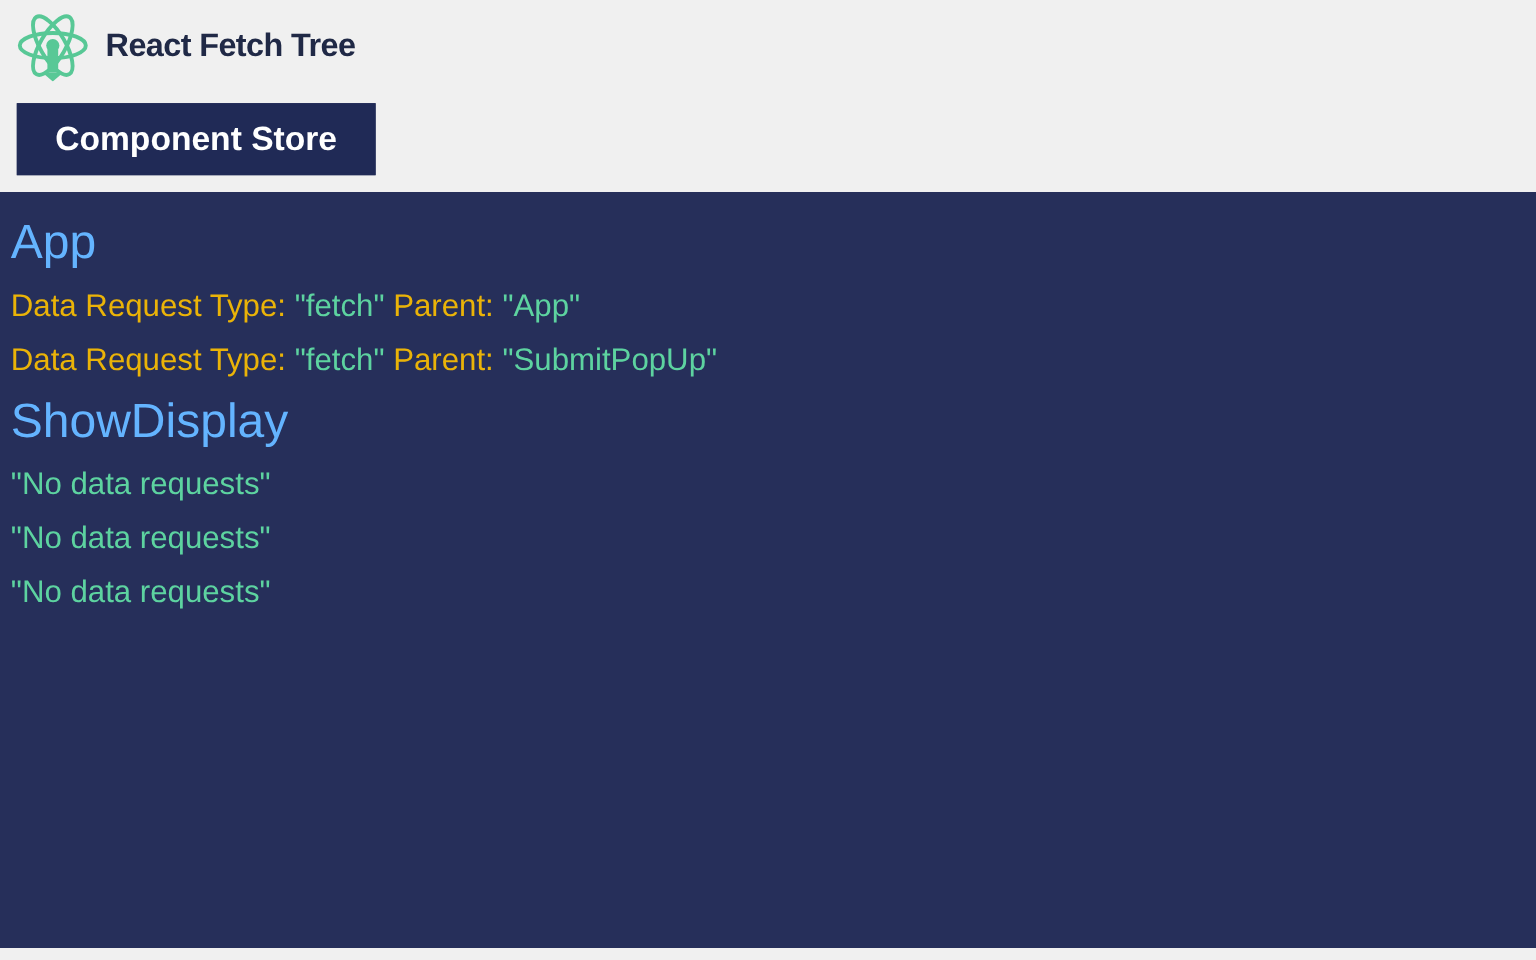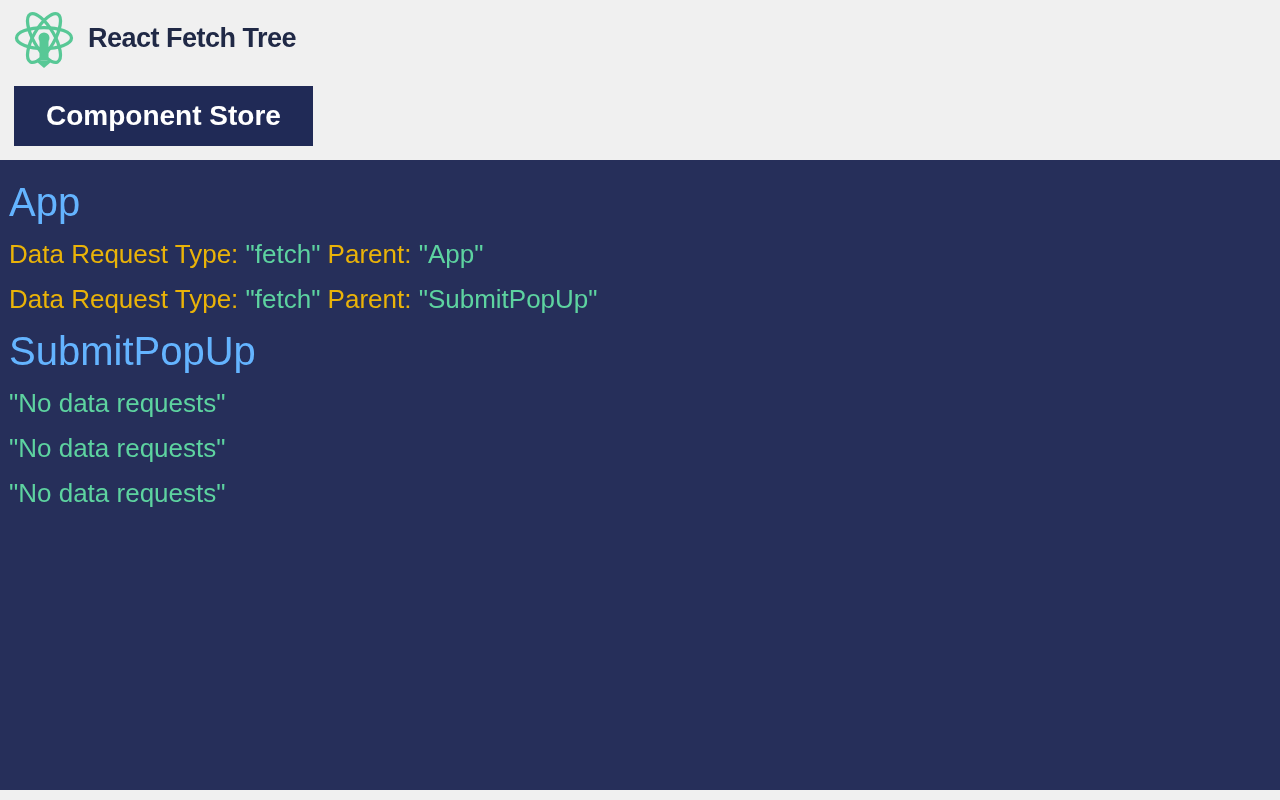--- a/index.html
+++ b/index.html
@@ -97,21 +97,21 @@
 
 <div class="content" id="content-area">
     <div class="comp-block">
       <div class="comp-name">App</div>
       <div class="meta-line"><span class="meta-label">Data Request Type: </span><span class="meta-value">"fetch"</span><span class="meta-label"> Parent: </span><span class="meta-value">"App"</span></div>
     </div>
     <div class="comp-block">
       <div class="meta-line"><span class="meta-label">Data Request Type: </span><span class="meta-value">"fetch"</span><span class="meta-label"> Parent: </span><span class="meta-value">"SubmitPopUp"</span></div>
     </div>
     <div class="comp-block">
-      <div class="comp-name">SubmitPopUp</div>
+      <div class="comp-name">ShowDisplay</div>
       <div class="meta-line"><span class="meta-value">"No data requests"</span></div>
     </div>
     <div class="comp-block">
       <div class="meta-line"><span class="meta-value">"No data requests"</span></div>
     </div>
     <div class="comp-block">
       <div class="meta-line"><span class="meta-value">"No data requests"</span></div>
     </div>
   </div>
 

